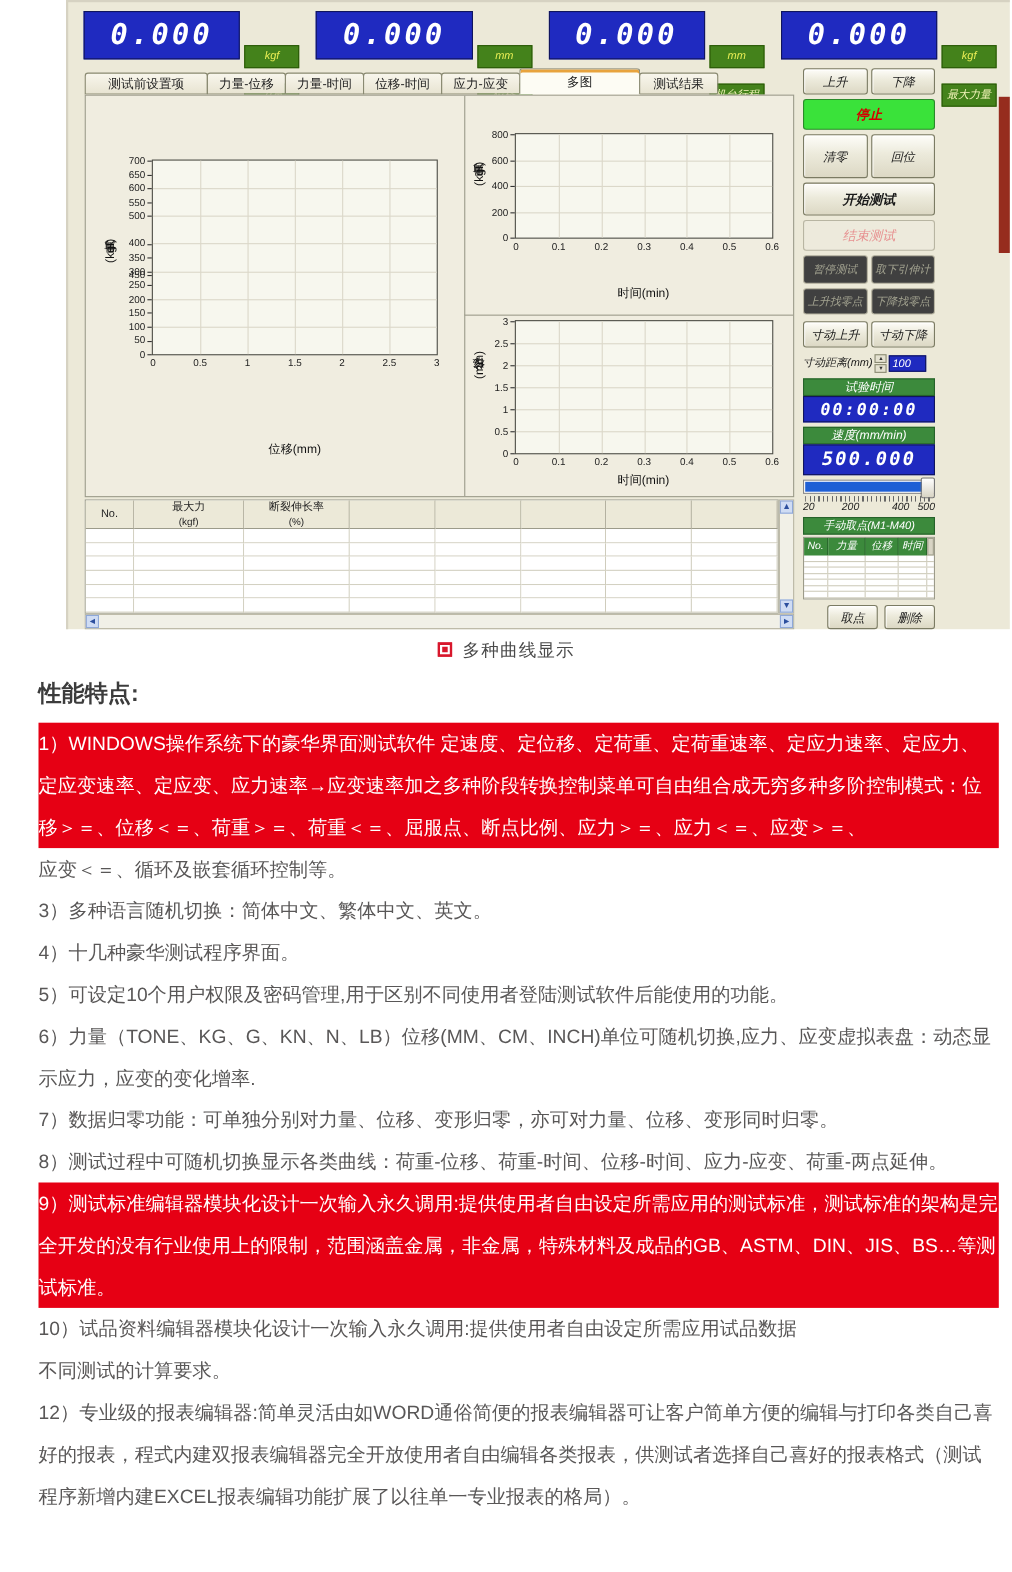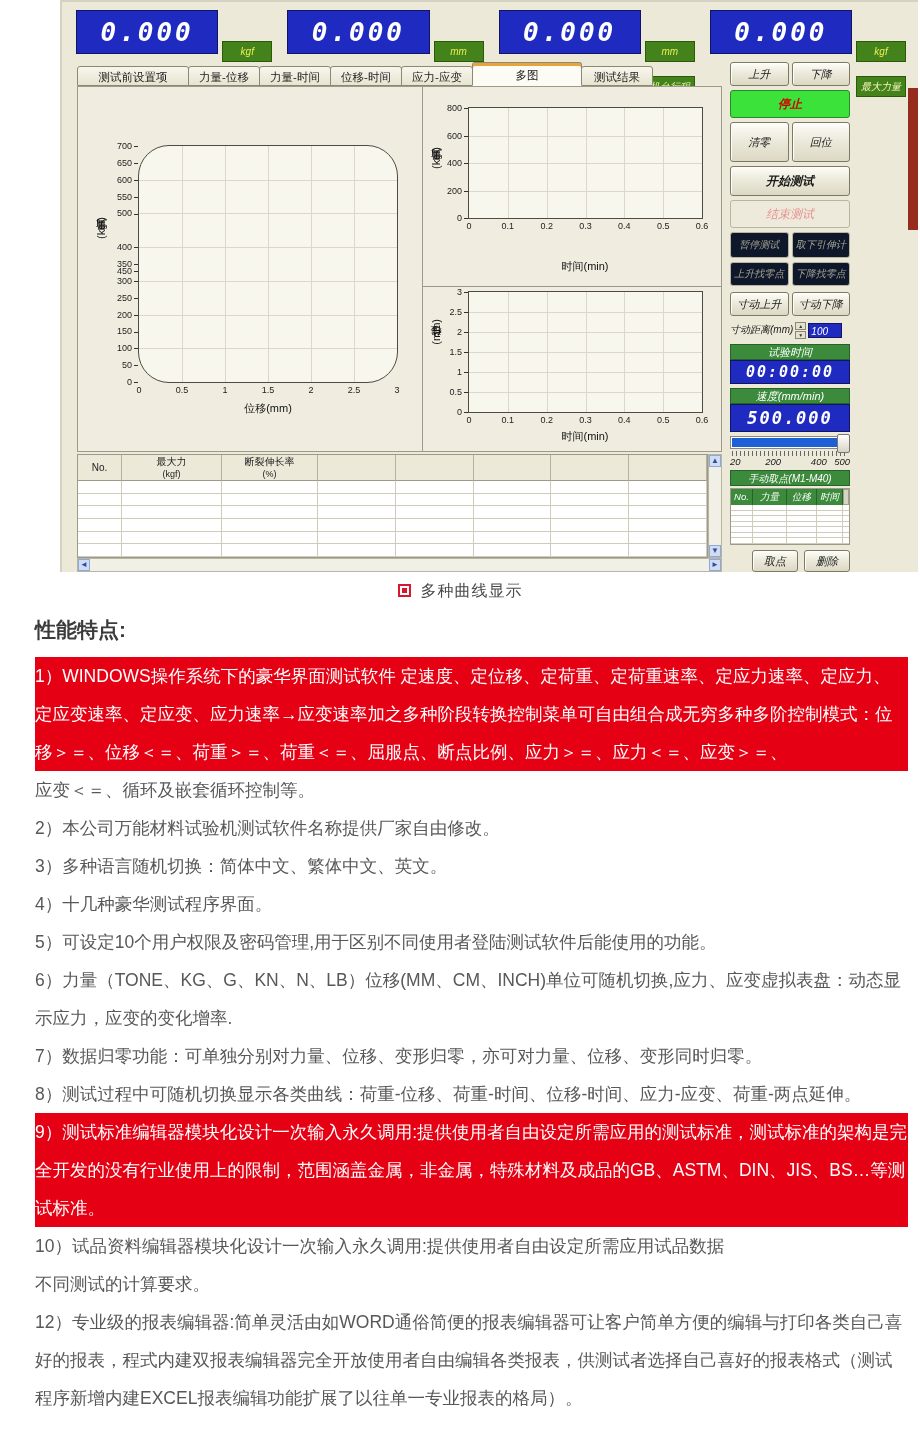--- a/index.html
+++ b/index.html
@@ -33,22 +33,22 @@
 
   
   .main{position:absolute;left:15px;top:84px;width:645px;height:366px;border:1px solid #9c9b8a;
         background:#f0ede0;box-sizing:border-box;}
   .chart{position:absolute;}
   .chart-left{left:0;top:0;width:344px;height:364px;}
   .chart-rt{left:344px;top:0;width:299px;height:200px;border-left:1px solid #9c9b8a;
             border-bottom:1px solid #9c9b8a;box-sizing:border-box;}
   .chart-rb{left:344px;top:200px;width:299px;height:164px;border-left:1px solid #9c9b8a;box-sizing:border-box;}
   .plot{position:absolute;background:#f7f7ee;border:1px solid #4c4c44;box-sizing:border-box;}
-  .chart-left .plot{left:60px;top:58px;width:260px;height:238px;border-radius:31px;}
-  .chart-rt  .plot{left:45px;top:20px;width:235px;height:112px;}
+  .chart-left .plot{left:60px;top:58px;width:260px;height:178px;}
+  .chart-rt  .plot{left:45px;top:34px;width:235px;height:96px;}
   .chart-rb  .plot{left:45px;top:4px;width:235px;height:122px;}
   .gridline-h{position:absolute;left:0;width:100%;height:1px;background:#dbd8c9;}
   .gridline-v{position:absolute;top:0;height:100%;width:1px;background:#dbd8c9;}
   .ytick{position:absolute;right:100%;margin-right:1px;transform:translateY(-50%);font-size:9px;
          color:#1c1c1c;white-space:nowrap;}
   .ytick::after{content:"";display:inline-block;width:4px;height:1px;background:#333;margin-left:2px;vertical-align:middle;}
   .xtick{position:absolute;top:100%;margin-top:3px;transform:translateX(-50%);font-size:9px;color:#1c1c1c;}
   .ylabel{position:absolute;writing-mode:vertical-rl;transform:rotate(180deg);font-size:11px;color:#111;}
   .chart-left .ylabel{left:16px;top:130px;}
   .chart-rt  .ylabel{left:6px;top:60px;}
@@ -74,21 +74,21 @@
   .sb-up{top:0;left:0;} .sb-dn{bottom:0;left:0;}
   .sb-l{left:0;top:0;} .sb-r{right:0;top:0;}
 
   
   .rpanel{position:absolute;left:668px;top:60px;width:120px;bottom:0;display:flex;flex-direction:column;font-style:italic;}
   .row2{display:flex;gap:3px;}
   .btn{background:linear-gradient(#fefdf9,#eceadb 45%,#dcd8c4);border:1px solid #7b7b63;border-radius:3px;
        box-shadow:inset 1px 1px 0 #fff;color:#1a1a1a;font-size:11px;display:flex;align-items:center;
        justify-content:center;box-sizing:border-box;white-space:nowrap;}
   .btn.half{flex:1;}
-  .btn.dis{color:#a3a390;background:#0f172a;box-shadow:none;border-color:#b8b5a2;}
+  .btn.dis{color:#a3a390;background:#404040;box-shadow:none;border-color:#b8b5a2;}
   .btn.dis-red{color:#e79090;background:#edeadc;box-shadow:none;border-color:#b8b5a2;}
   .btn.sm{font-size:10px;}
   .btn-stop{background:#3ae23a;border:1px solid #2a8a2a;color:#d40000;font-weight:bold;font-size:12px;
             border-radius:3px;display:flex;align-items:center;justify-content:center;}
   .gbar{background:#3c8a3c;border:1px solid #26622a;color:#fff;font-size:11px;text-align:center;box-sizing:border-box;}
   .lcd2{background:#1f2ac0;border:1px solid #10155e;color:#fff;font-family:"DejaVu Sans Mono",monospace;
         font-weight:bold;display:flex;align-items:center;justify-content:center;letter-spacing:2px;box-sizing:border-box;}
   .jogdist{display:flex;align-items:center;gap:2px;}
   .jogdist .jl{font-size:10px;color:#1a1a1a;white-space:nowrap;}
   .spinner{display:flex;flex-direction:column;gap:1px;}
@@ -463,21 +463,20 @@
 
   <div class="caption">
     <span class="cap-icon"></span><span>多种曲线显示</span>
   </div>
 
   <div class="features">
     <h2>性能特点:</h2>
     <div id="features-list">
         <p class="feat feat-hl">1）WINDOWS操作系统下的豪华界面测试软件 定速度、定位移、定荷重、定荷重速率、定应力速率、定应力、定应变速率、定应变、应力速率→应变速率加之多种阶段转换控制菜单可自由组合成无穷多种多阶控制模式：位移＞＝、位移＜＝、荷重＞＝、荷重＜＝、屈服点、断点比例、应力＞＝、应力＜＝、应变＞＝、</p>
         <p class="feat">应变＜＝、循环及嵌套循环控制等。</p>
-        <p class="feat">2）本公司万能材料试验机测试软件名称提供厂家自由修改。</p>
         <p class="feat">3）多种语言随机切换：简体中文、繁体中文、英文。</p>
         <p class="feat">4）十几种豪华测试程序界面。</p>
         <p class="feat">5）可设定10个用户权限及密码管理,用于区别不同使用者登陆测试软件后能使用的功能。</p>
         <p class="feat">6）力量（TONE、KG、G、KN、N、LB）位移(MM、CM、INCH)单位可随机切换,应力、应变虚拟表盘：动态显示应力，应变的变化增率.</p>
         <p class="feat">7）数据归零功能：可单独分别对力量、位移、变形归零，亦可对力量、位移、变形同时归零。</p>
         <p class="feat">8）测试过程中可随机切换显示各类曲线：荷重-位移、荷重-时间、位移-时间、应力-应变、荷重-两点延伸。</p>
         <p class="feat feat-hl">9）测试标准编辑器模块化设计一次输入永久调用:提供使用者自由设定所需应用的测试标准，测试标准的架构是完全开发的没有行业使用上的限制，范围涵盖金属，非金属，特殊材料及成品的GB、ASTM、DIN、JIS、BS…等测试标准。</p>
         <p class="feat">10）试品资料编辑器模块化设计一次输入永久调用:提供使用者自由设定所需应用试品数据</p>
         <p class="feat">不同测试的计算要求。</p>
         <p class="feat">12）专业级的报表编辑器:简单灵活由如WORD通俗简便的报表编辑器可让客户简单方便的编辑与打印各类自己喜好的报表，程式内建双报表编辑器完全开放使用者自由编辑各类报表，供测试者选择自己喜好的报表格式（测试程序新增内建EXCEL报表编辑功能扩展了以往单一专业报表的格局）。</p>

